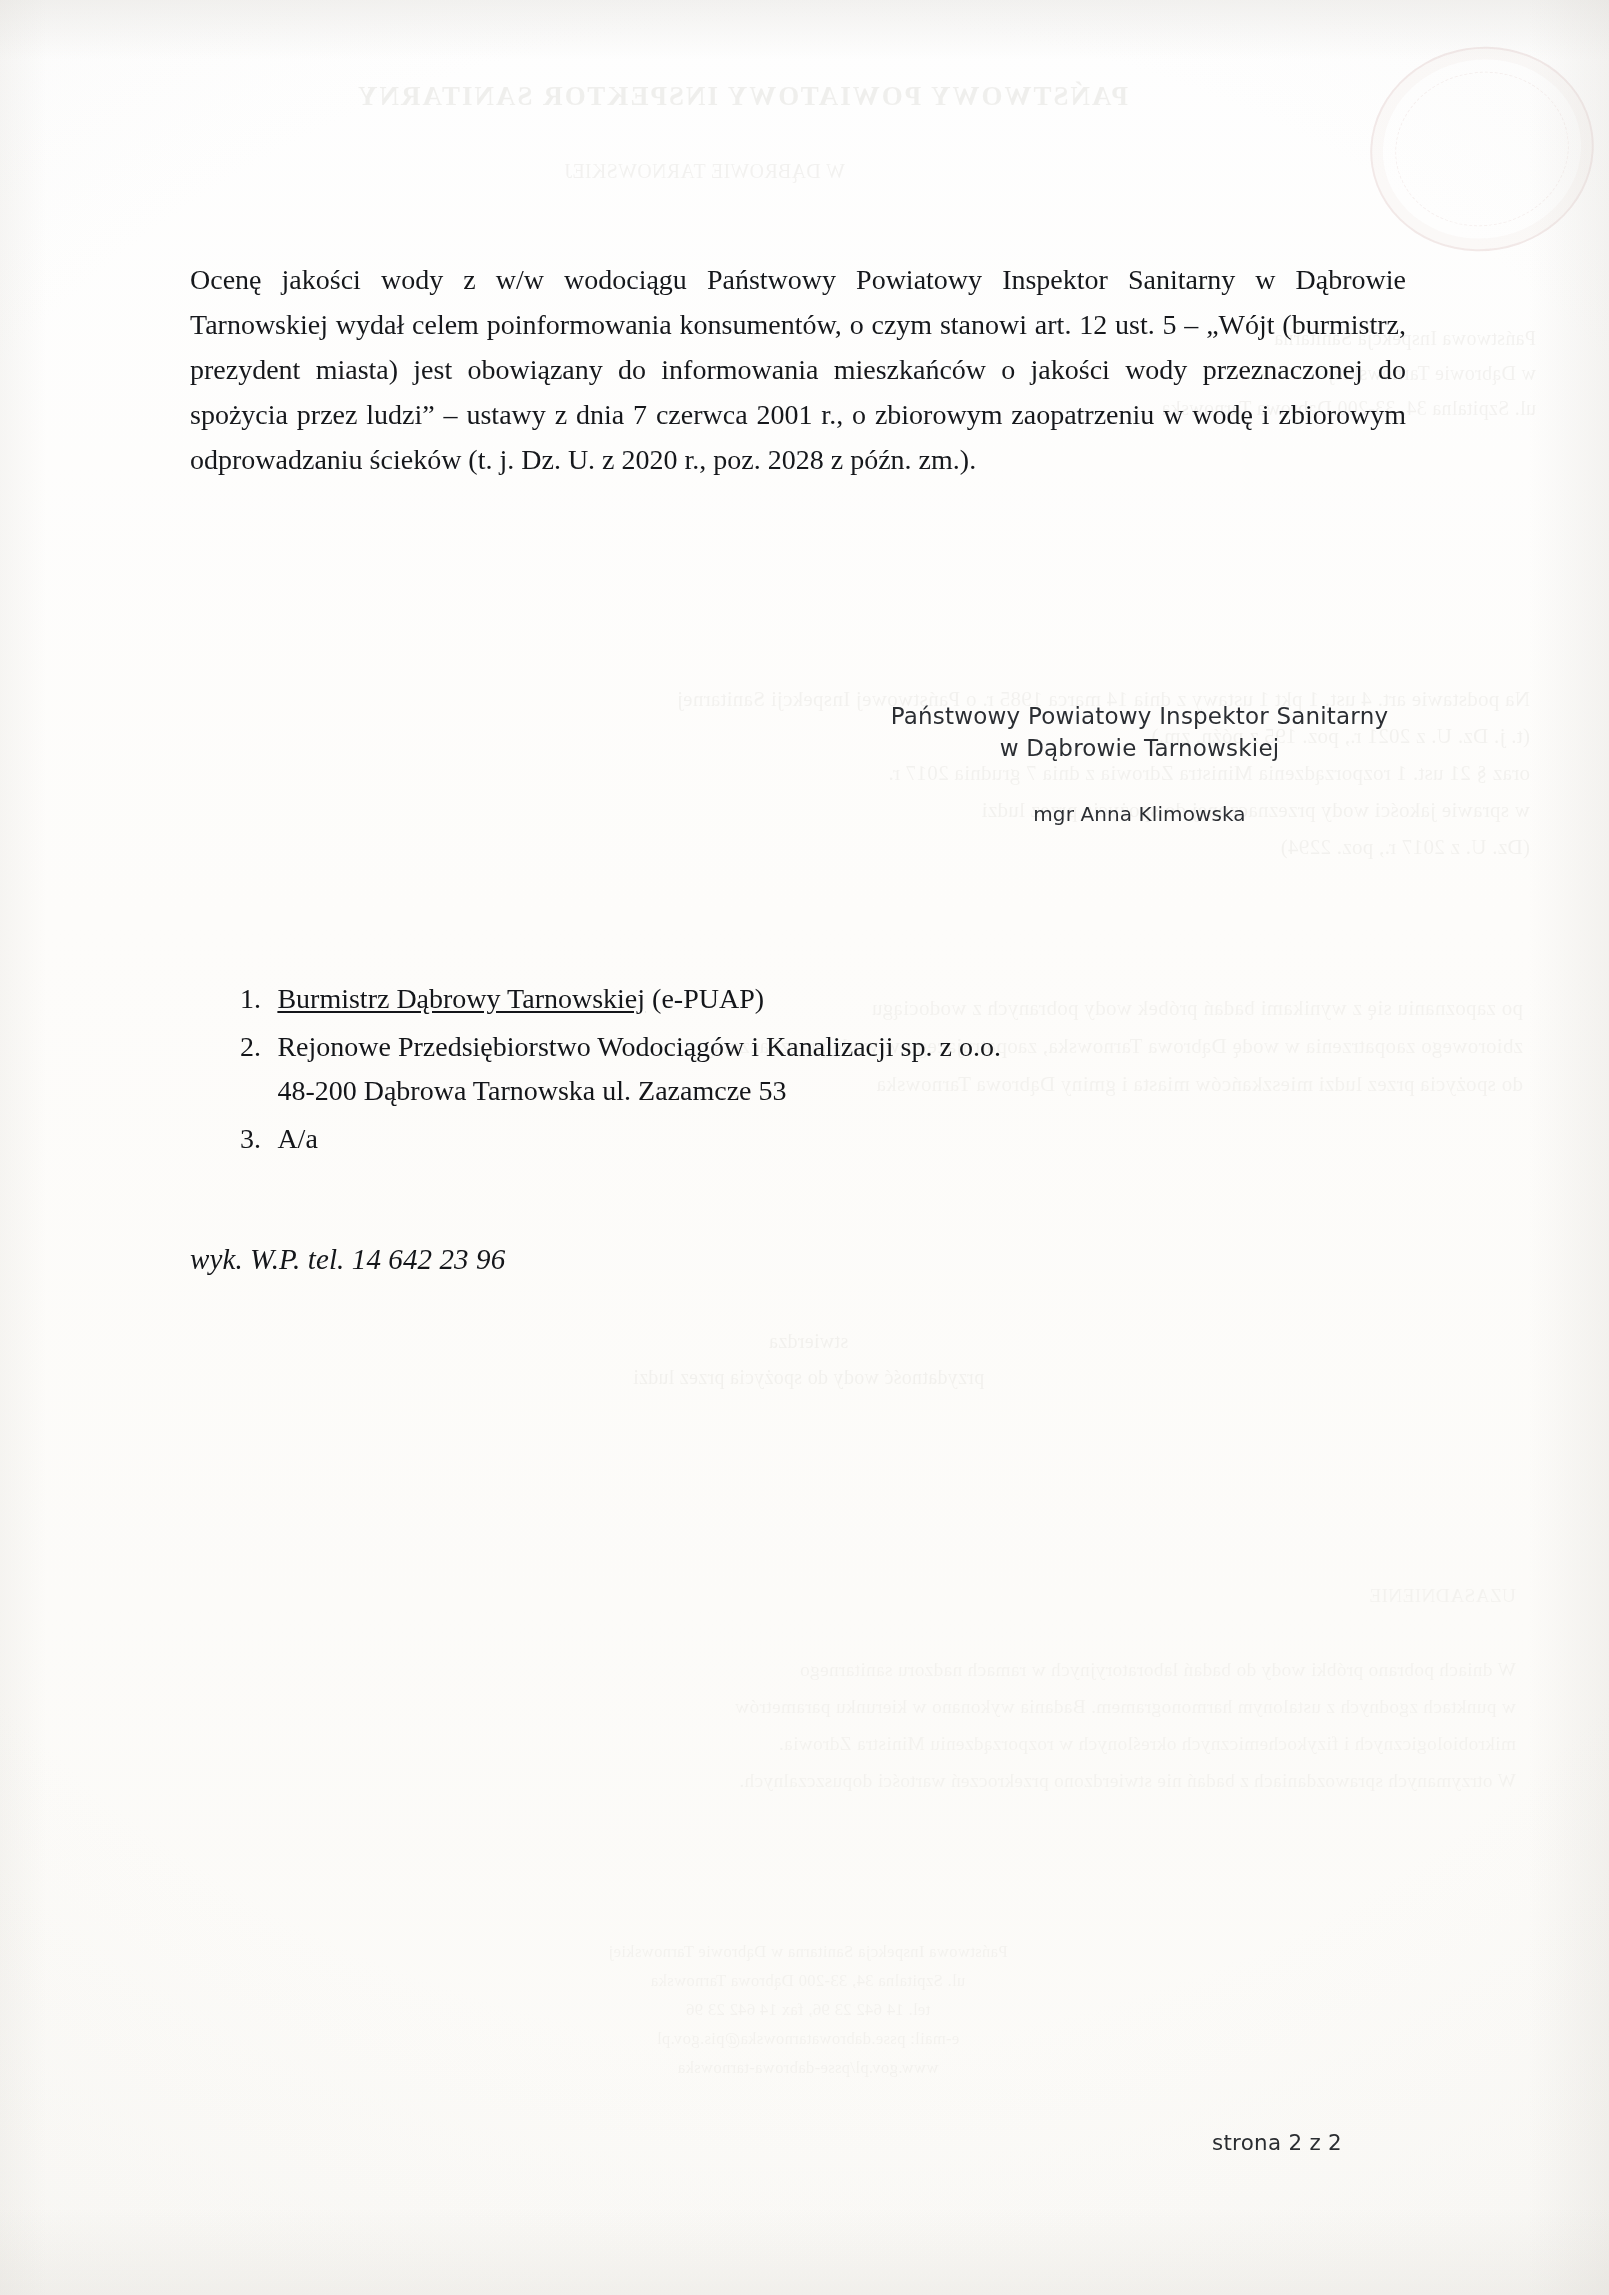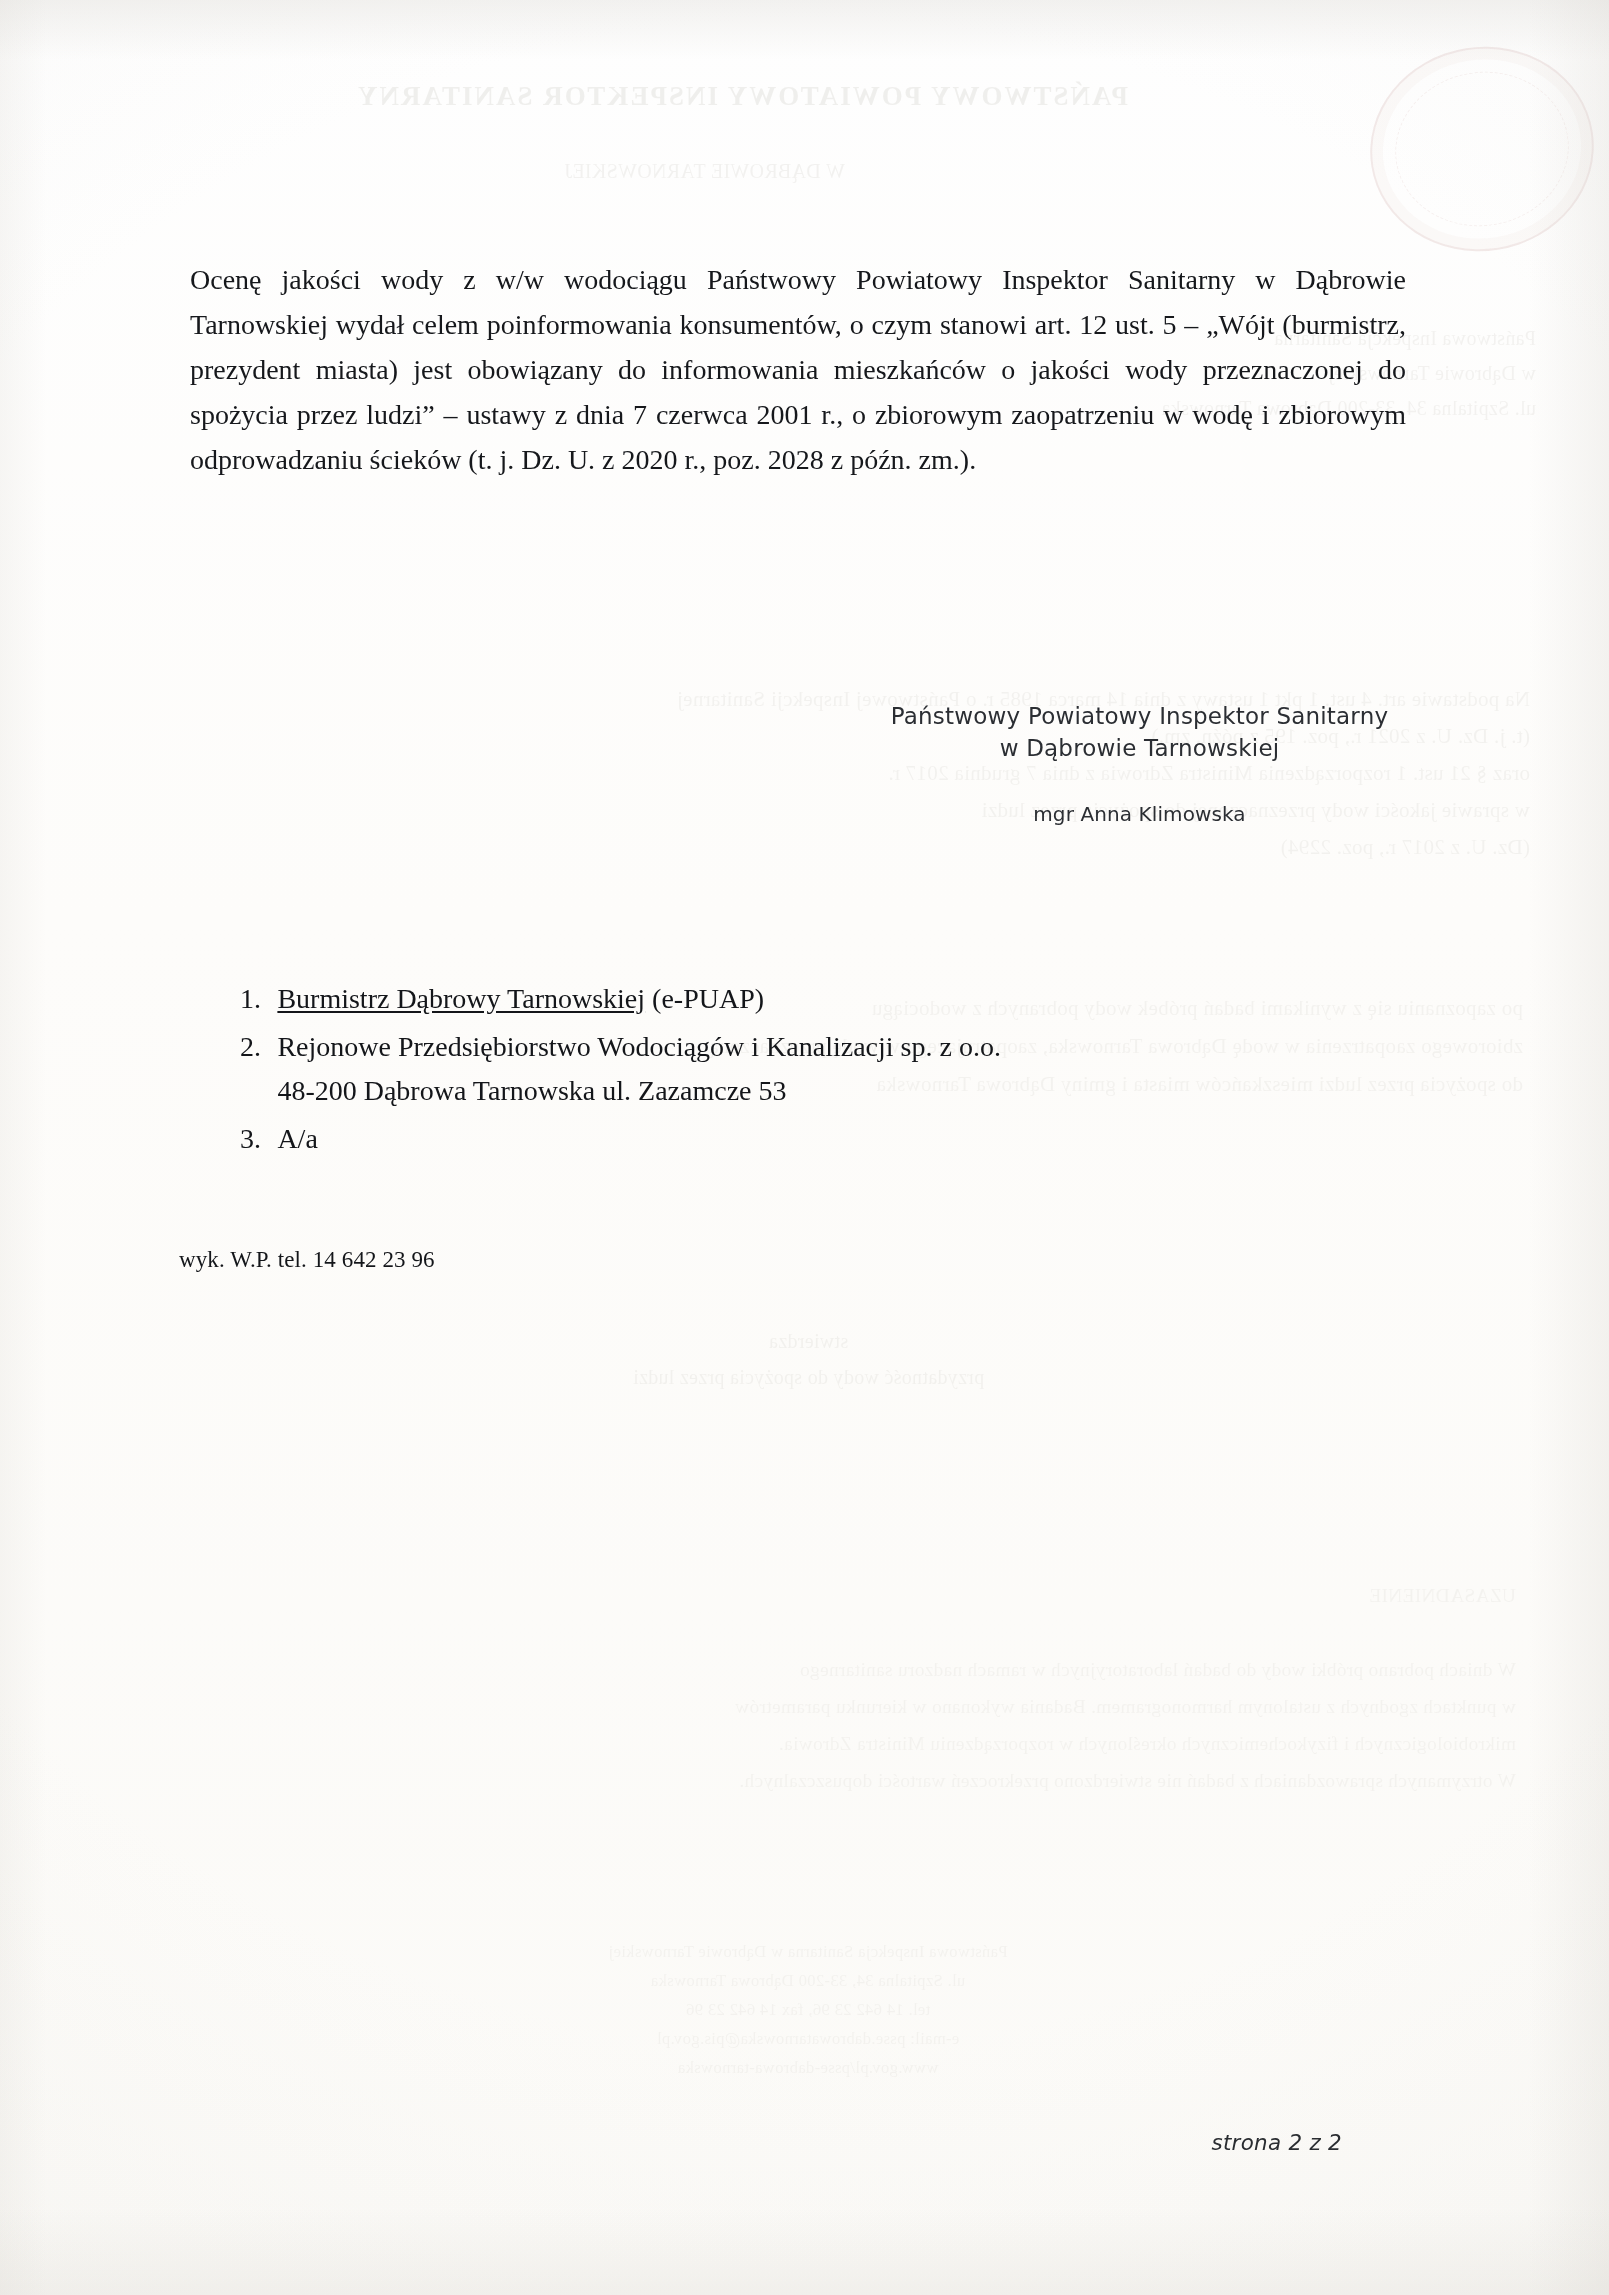--- a/index.html
+++ b/index.html
@@ -168,39 +168,39 @@
   ol.rec-list li {
     padding-left: 9.4px;
     margin-bottom: 4px;
   }
   .u { text-decoration: underline; text-underline-offset: 3.3px; }
   .rec-sub { display: block; }
 
   #wyk {
     position: absolute;
     top: 1244px;
-    left: 179px;
-    font-size: 23px;
+    left: 190px;
+    font-size: 29px;
     line-height: 31px;
     letter-spacing: 0.1px;
+    font-style: italic;
   }
 
   #page-num {
     position: absolute;
     top: 2130px;
     left: 0;
     width: 1522px;
     text-align: right;
     padding-right: 180px;
     box-sizing: border-box;
     font-family: "DejaVu Sans", "Liberation Sans", sans-serif;
     font-size: 21.4px;
     color: #2a2d31;
     letter-spacing: 0.3px;
-    font-style: italic;
   }
 
   
   .edge-shade {
     position: absolute;
     pointer-events: none;
   }
   .edge-top {
     top: 0; left: 0; right: 0; height: 60px;
     background: linear-gradient(180deg, rgba(214,211,205,0.30), rgba(255,255,255,0));

